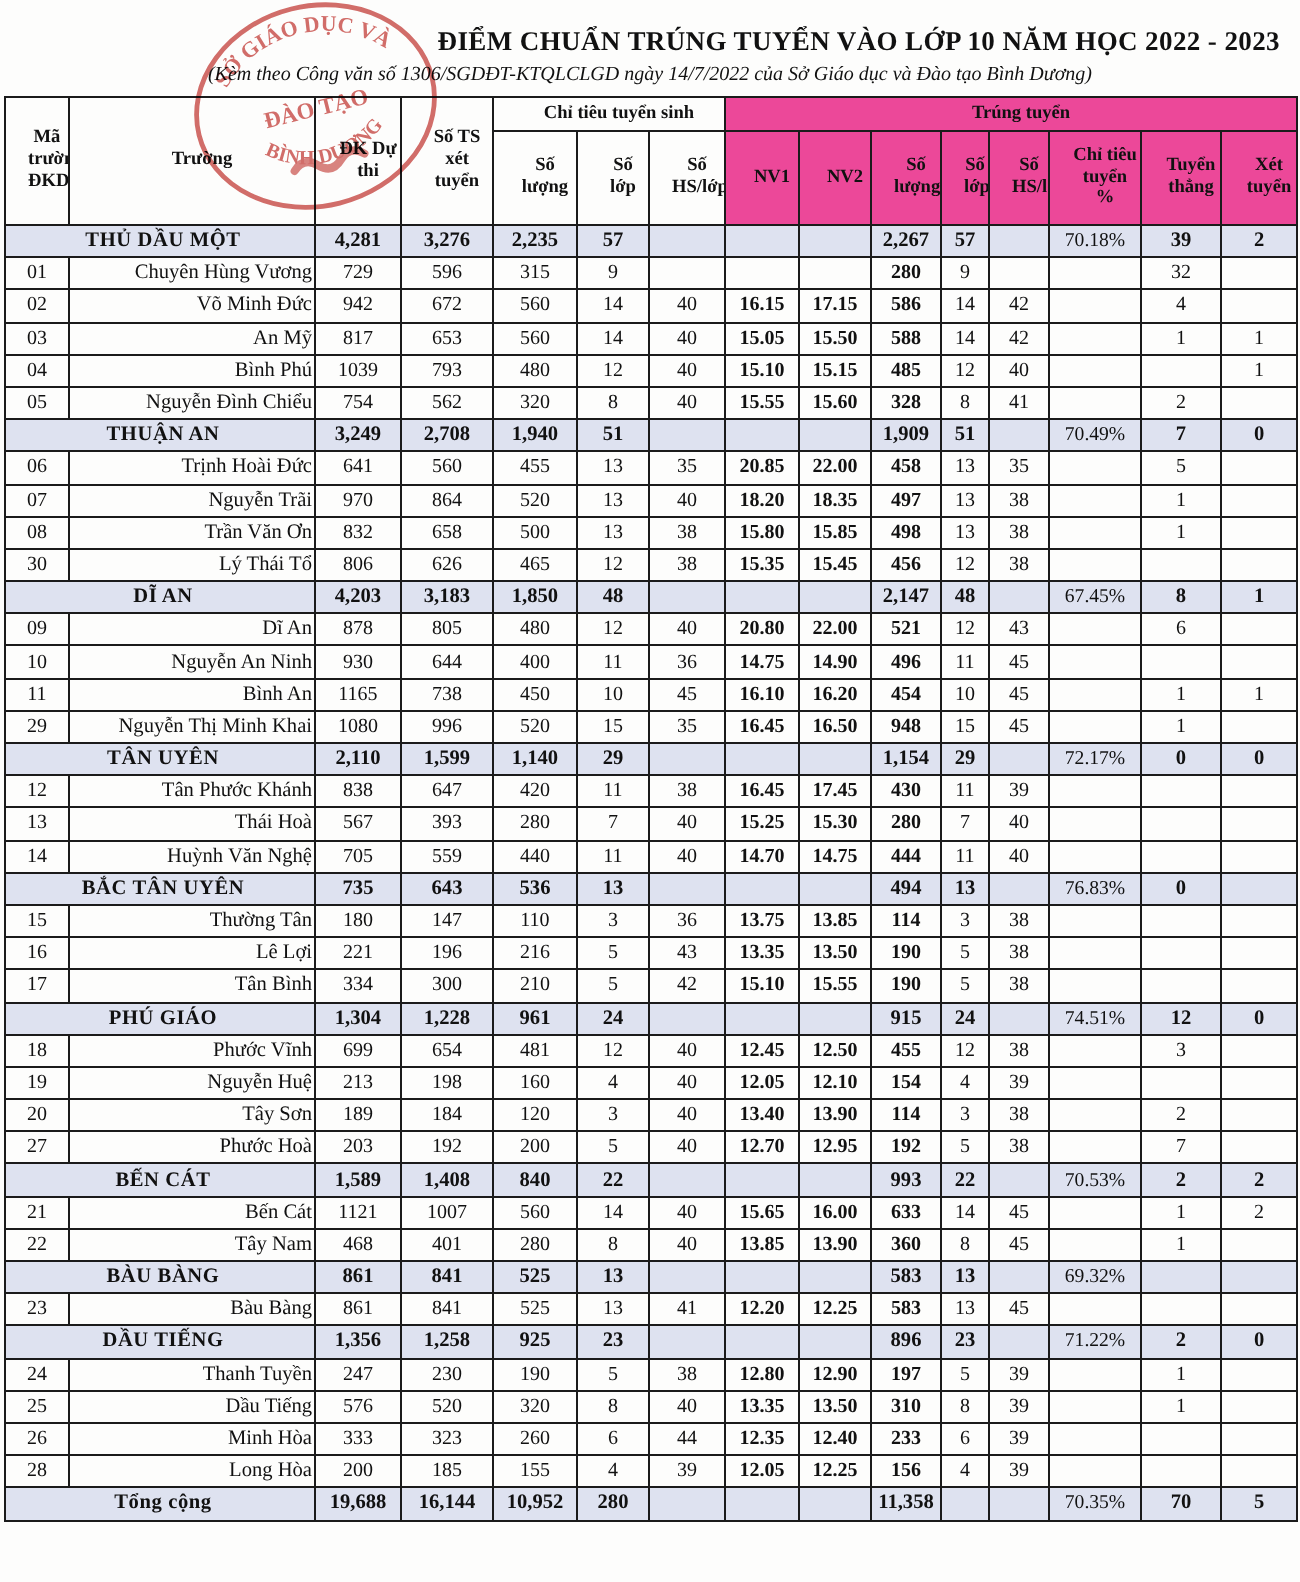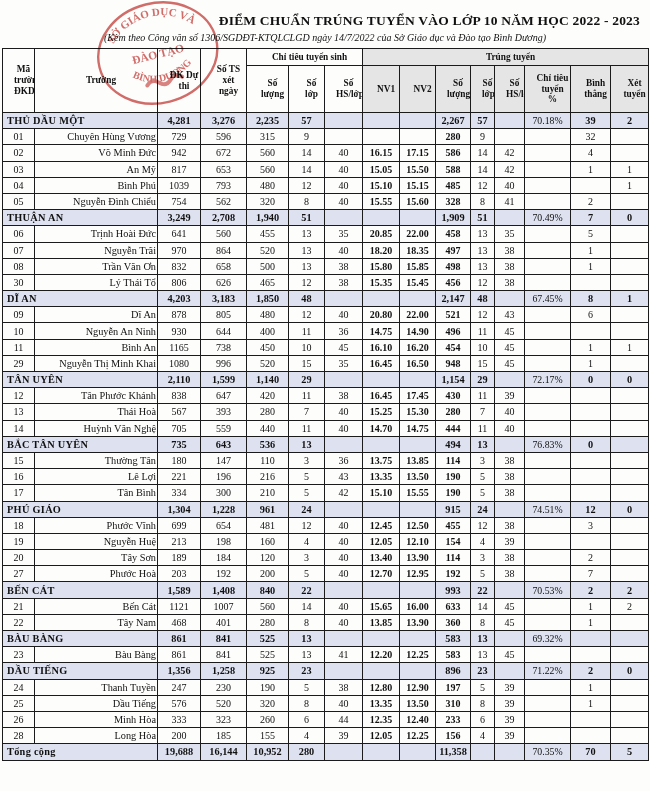--- a/index.html
+++ b/index.html
@@ -20,26 +20,26 @@
     font-size:10px;
   }
   th,td{
     border:1px solid #1b1b1b;padding:0 1px;text-align:center;vertical-align:middle;
     overflow:hidden;white-space:nowrap;
   }
   table{border:1.5px solid #111;}
   thead th{font-weight:bold;font-size:9.3px;line-height:1.15;white-space:normal;padding-left:11px;}
   thead tr.h1 th{height:16px;}
   thead tr.h2 th{height:46px;}
-  th.tt-band{background:#e5e5e5;}
+  th.tt-band{background:#ec4899;}
   tbody td{height:15.2px;font-size:10px;}
   tbody td.col-1{text-align:right;padding-left:4px;font-size:10.3px;white-space:nowrap;}
   tbody td.col-7,tbody td.col-8,tbody td.col-9{font-weight:bold;}
   tr.group td,tr.total td{background:#dee2f0;font-weight:bold;font-size:10.3px;}
-  tr.group td.col-1,tr.total td.col-1{text-align:left;letter-spacing:.3px;}
+  tr.group td.col-1,tr.total td.col-1{text-align:center;letter-spacing:.3px;}
   tr.group td.col-12,tr.total td.col-12{font-weight:normal;font-size:9.8px;margin-top:28px;}
   tr.school td.col-12{font-size:9.8px;}
   
   .stamp{
     position:absolute;left:92px;top:0px;width:132px;height:108px;
     transform:rotate(-14deg);opacity:.72;pointer-events:none;
     mix-blend-mode:multiply;z-index:5;
   }
 </style>
 </head>
@@ -80,35 +80,35 @@
     <col style="width:30px">
       <col style="width:46px">
       <col style="width:40px">
       <col style="width:38px">
   </colgroup>
   <thead>
     <tr class="h1">
       <th rowspan="2">Mã trường ĐKDT</th>
       <th rowspan="2">Trường</th>
       <th rowspan="2">ĐK Dự thi</th>
-      <th rowspan="2">Số TS xét ngày</th>
+      <th rowspan="2">Số TS xét tuyển</th>
       <th colspan="3">Chỉ tiêu tuyển sinh</th>
       <th colspan="8" class="tt-band">Trúng tuyển</th>
     </tr>
     <tr class="h2">
       <th>Số lượng</th>
       <th>Số lớp</th>
       <th>Số HS/lớp</th>
       <th class="tt-band">NV1</th>
       <th class="tt-band">NV2</th>
       <th class="tt-band">Số lượng</th>
       <th class="tt-band">Số lớp</th>
       <th class="tt-band">Số HS/lớp</th>
       <th class="tt-band">Chỉ tiêu tuyển %</th>
-      <th class="tt-band">Bình thẳng</th>
+      <th class="tt-band">Tuyển thẳng</th>
       <th class="tt-band">Xét tuyển</th>
     </tr>
   </thead>
   <tbody>
       <tr class="group">
         <td colspan="2" class="col-1">THỦ DẦU MỘT</td>
         <td class="col-2">4,281</td>
         <td class="col-3">3,276</td>
         <td class="col-4">2,235</td>
         <td class="col-5">57</td>

